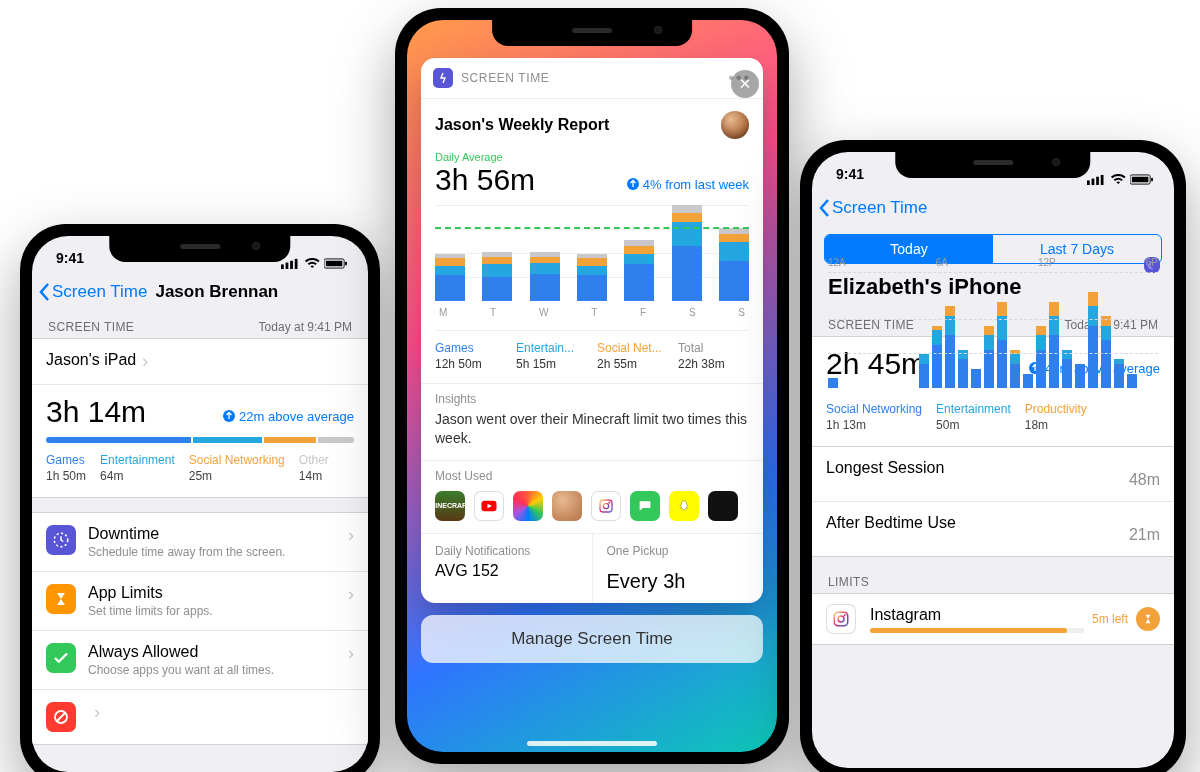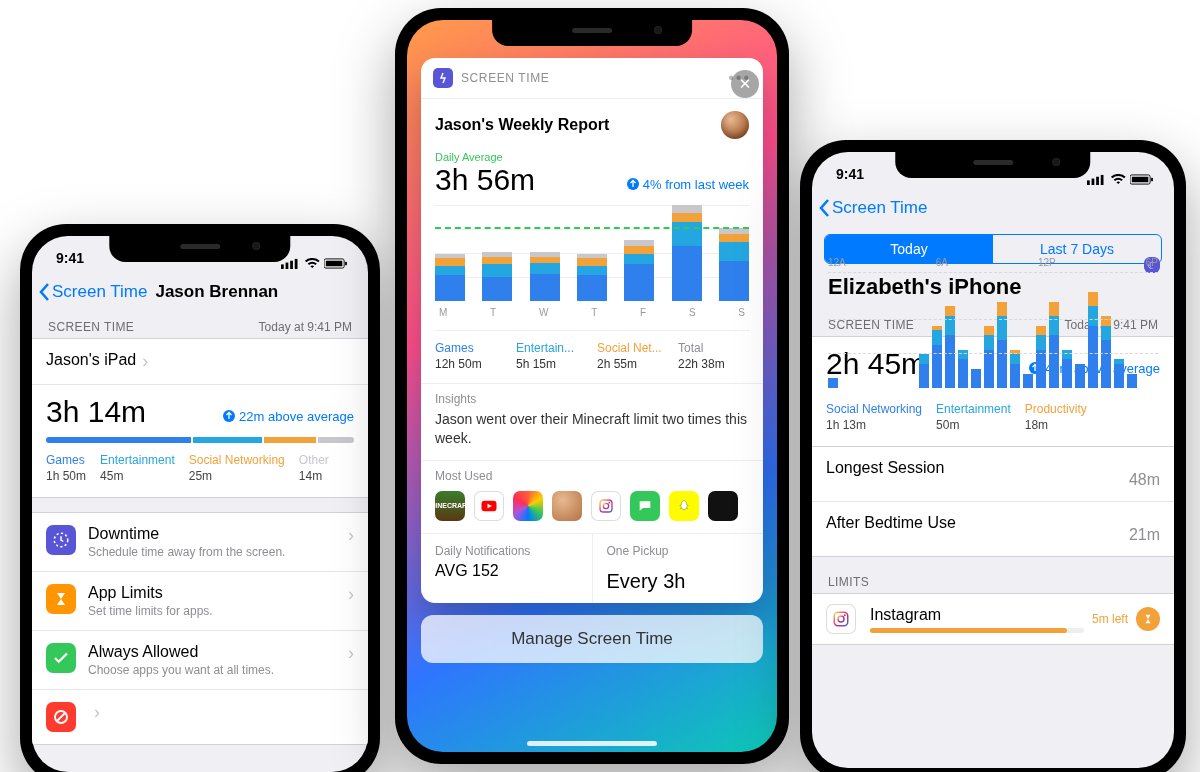--- a/index.html
+++ b/index.html
@@ -255,21 +255,21 @@
             <span style="width: 17%; background: rgb(243, 162, 58); margin-left: 2px;"></span>
             <span style="width: 12%; background: rgb(199, 199, 204); margin-left: 2px;"></span>
           </div>
         <div class="cat-cols" id="p1-catcols">
             <div class="c ">
               <div class="n" style="color:#2f80ed">Games</div>
               <div class="v">1h 50m</div>
             </div>
             <div class="c ent">
               <div class="n" style="color:#24a6e0">Entertainment</div>
-              <div class="v">45m</div>
+              <div class="v">64m</div>
             </div>
             <div class="c soc">
               <div class="n" style="color:#f3a23a">Social Networking</div>
               <div class="v">25m</div>
             </div>
             <div class="c oth">
               <div class="n" style="color:#c7c7cc">Other</div>
               <div class="v">14m</div>
             </div>
           </div>

